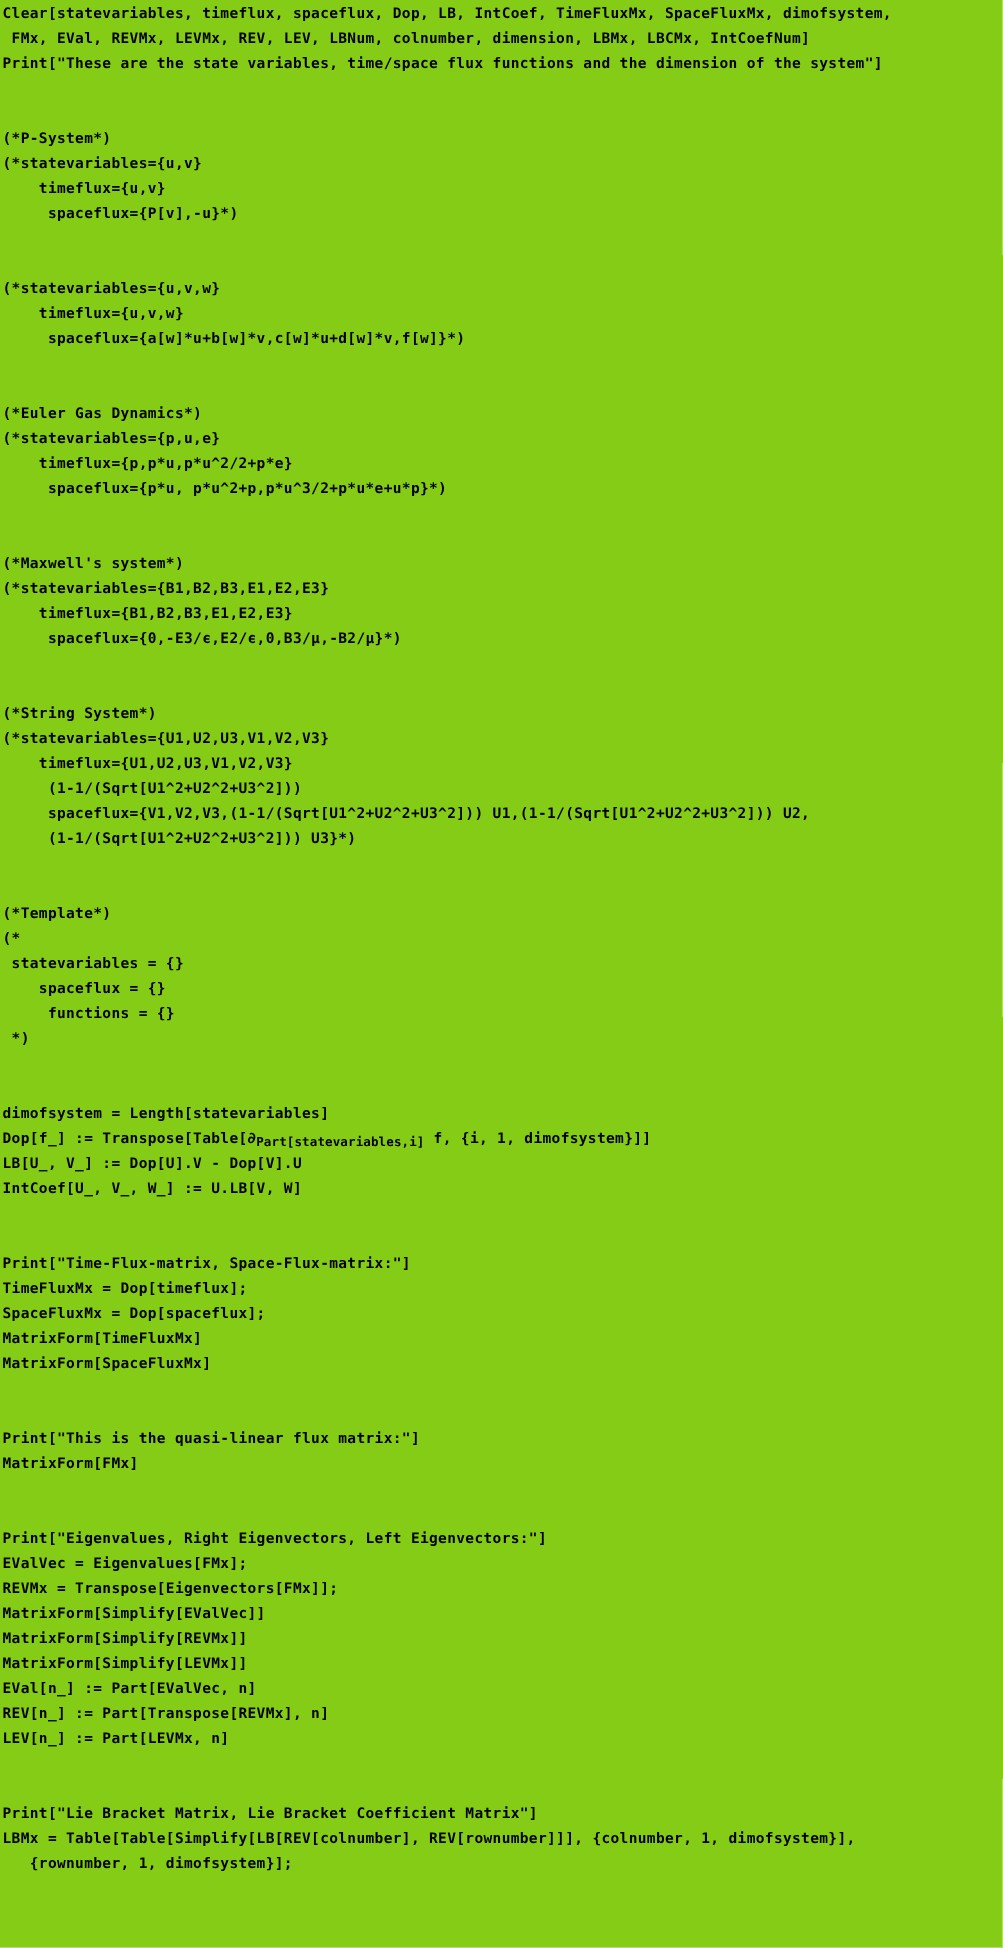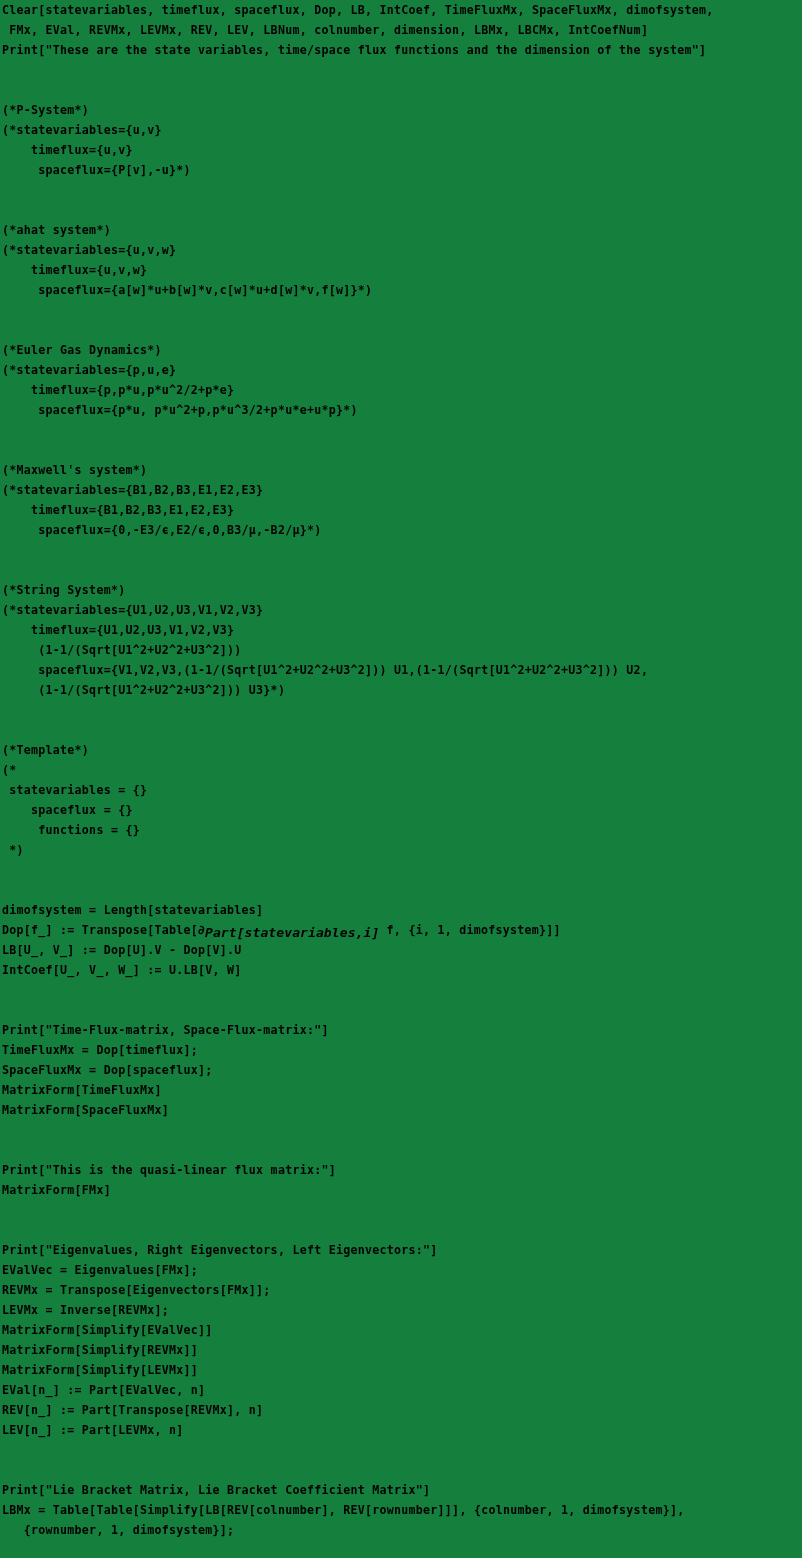--- a/index.html
+++ b/index.html
@@ -33,51 +33,49 @@
     font-weight: bold;
     letter-spacing: 0.28px;
     color: #000000;
     -webkit-font-smoothing: none;
   }
   .code-line.blank {
     height: 20px;
   }
   
   .code-line sub {
-    font-size: 13px;
+    font-size: 10px;
     font-weight: bold;
     letter-spacing: 0.1px;
     vertical-align: baseline;
     position: relative;
     top: 2.5px;
     line-height: 0;
-    font-style: italic;
   }
   .op-d {
     font-family: "DejaVu Sans", sans-serif;
     font-weight: bold;
     font-size: 12.2px;
   }
 </style>
 </head>
 <body>
 
-<div id="notebook" style="background: #15803d;">
+<div id="notebook" style="background: #84cc16;">
     <div class="code-line">Clear[statevariables, timeflux, spaceflux, Dop, LB, IntCoef, TimeFluxMx, SpaceFluxMx, dimofsystem,</div>
     <div class="code-line"> FMx, EVal, REVMx, LEVMx, REV, LEV, LBNum, colnumber, dimension, LBMx, LBCMx, IntCoefNum]</div>
     <div class="code-line">Print["These are the state variables, time/space flux functions and the dimension of the system"]</div>
     <div class="code-line blank">&nbsp;</div>
     <div class="code-line blank">&nbsp;</div>
     <div class="code-line">(*P-System*)</div>
     <div class="code-line">(*statevariables={u,v}</div>
     <div class="code-line">    timeflux={u,v}</div>
     <div class="code-line">     spaceflux={P[v],-u}*)</div>
     <div class="code-line blank">&nbsp;</div>
     <div class="code-line blank">&nbsp;</div>
-    <div class="code-line">(*ahat system*)</div>
     <div class="code-line">(*statevariables={u,v,w}</div>
     <div class="code-line">    timeflux={u,v,w}</div>
     <div class="code-line">     spaceflux={a[w]*u+b[w]*v,c[w]*u+d[w]*v,f[w]}*)</div>
     <div class="code-line blank">&nbsp;</div>
     <div class="code-line blank">&nbsp;</div>
     <div class="code-line">(*Euler Gas Dynamics*)</div>
     <div class="code-line">(*statevariables={p,u,e}</div>
     <div class="code-line">    timeflux={p,p*u,p*u^2/2+p*e}</div>
     <div class="code-line">     spaceflux={p*u, p*u^2+p,p*u^3/2+p*u*e+u*p}*)</div>
     <div class="code-line blank">&nbsp;</div>
@@ -117,21 +115,20 @@
     <div class="code-line">MatrixForm[SpaceFluxMx]</div>
     <div class="code-line blank">&nbsp;</div>
     <div class="code-line blank">&nbsp;</div>
     <div class="code-line">Print["This is the quasi-linear flux matrix:"]</div>
     <div class="code-line">MatrixForm[FMx]</div>
     <div class="code-line blank">&nbsp;</div>
     <div class="code-line blank">&nbsp;</div>
     <div class="code-line">Print["Eigenvalues, Right Eigenvectors, Left Eigenvectors:"]</div>
     <div class="code-line">EValVec = Eigenvalues[FMx];</div>
     <div class="code-line">REVMx = Transpose[Eigenvectors[FMx]];</div>
-    <div class="code-line">LEVMx = Inverse[REVMx];</div>
     <div class="code-line">MatrixForm[Simplify[EValVec]]</div>
     <div class="code-line">MatrixForm[Simplify[REVMx]]</div>
     <div class="code-line">MatrixForm[Simplify[LEVMx]]</div>
     <div class="code-line">EVal[n_] := Part[EValVec, n]</div>
     <div class="code-line">REV[n_] := Part[Transpose[REVMx], n]</div>
     <div class="code-line">LEV[n_] := Part[LEVMx, n]</div>
     <div class="code-line blank">&nbsp;</div>
     <div class="code-line blank">&nbsp;</div>
     <div class="code-line">Print["Lie Bracket Matrix, Lie Bracket Coefficient Matrix"]</div>
     <div class="code-line">LBMx = Table[Table[Simplify[LB[REV[colnumber], REV[rownumber]]], {colnumber, 1, dimofsystem}],</div>

